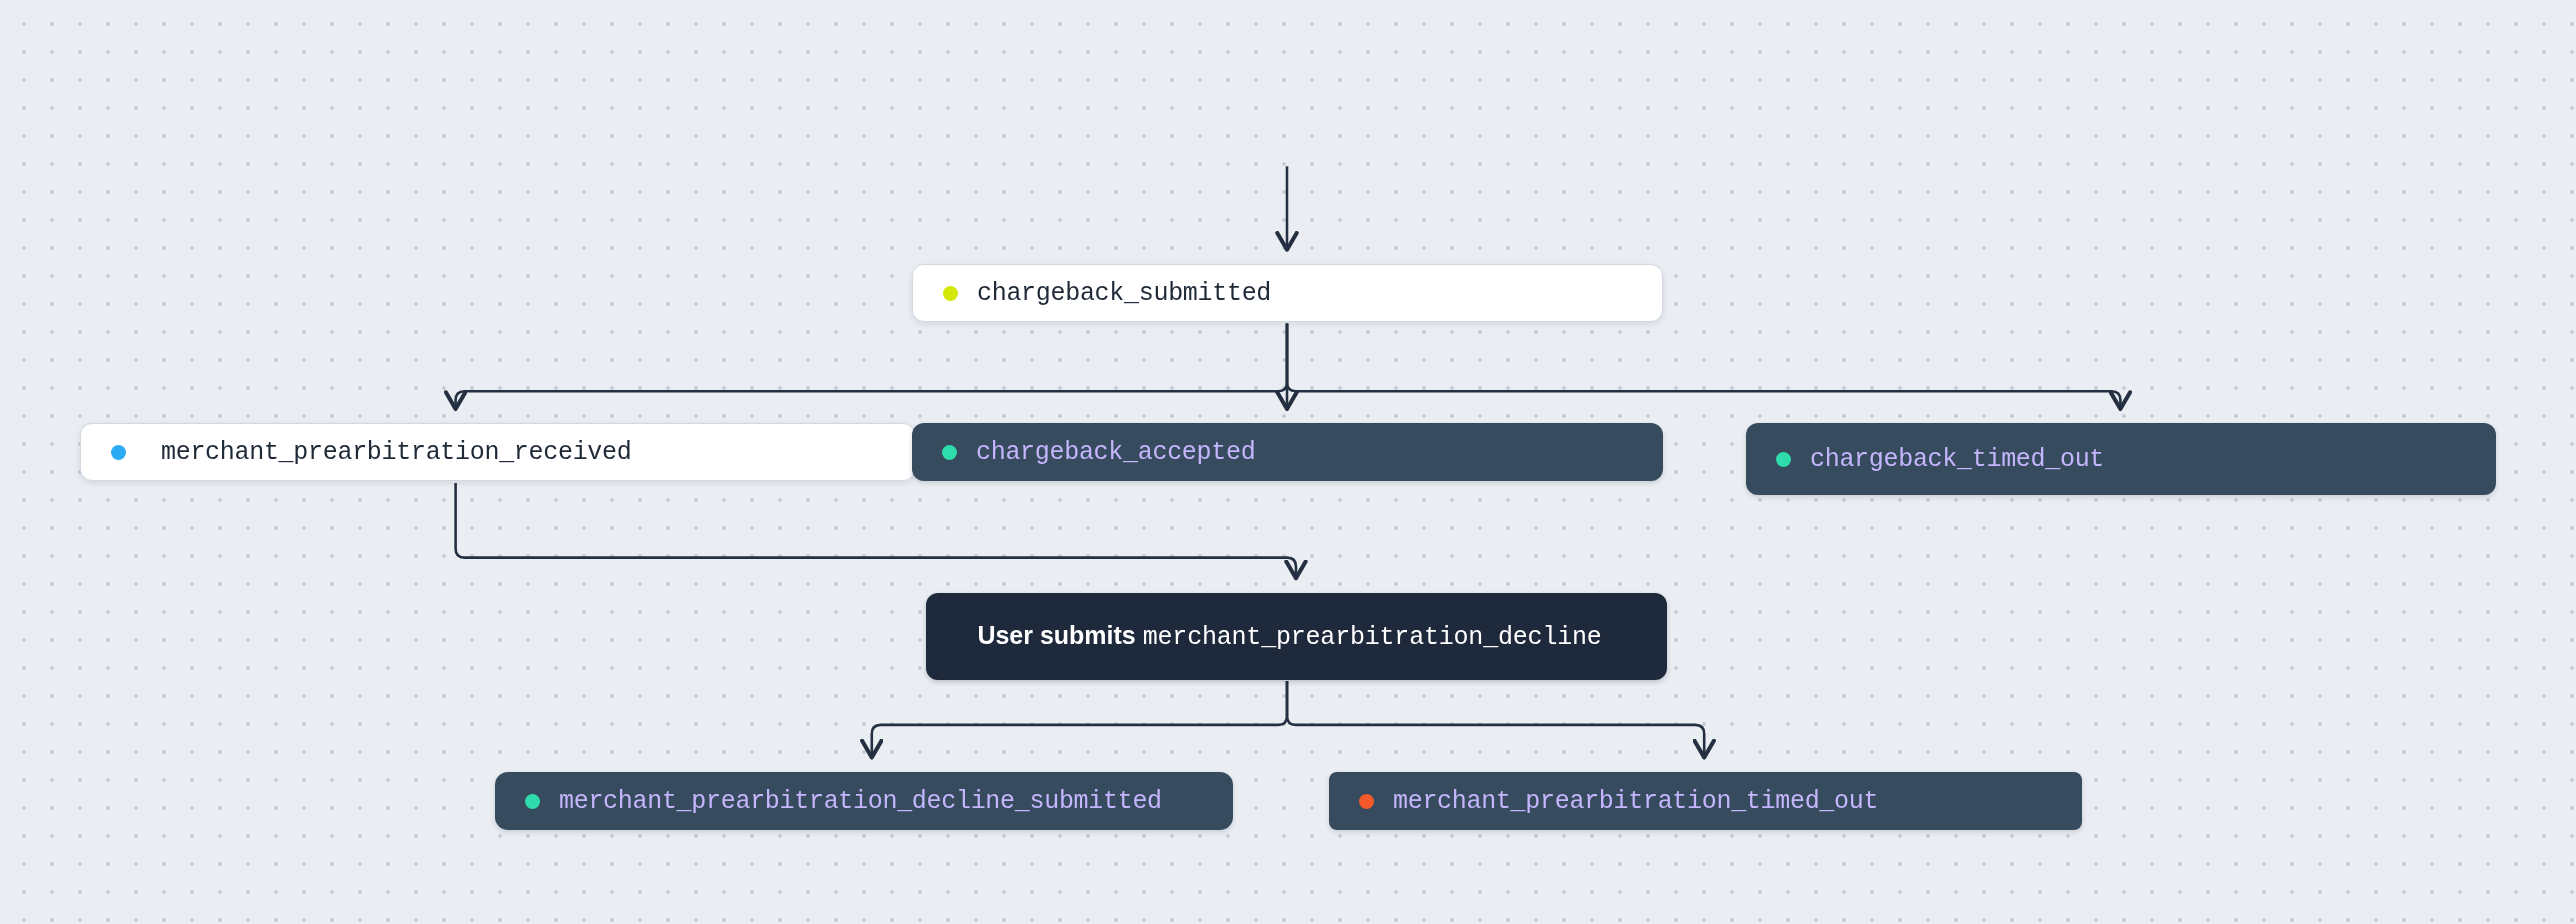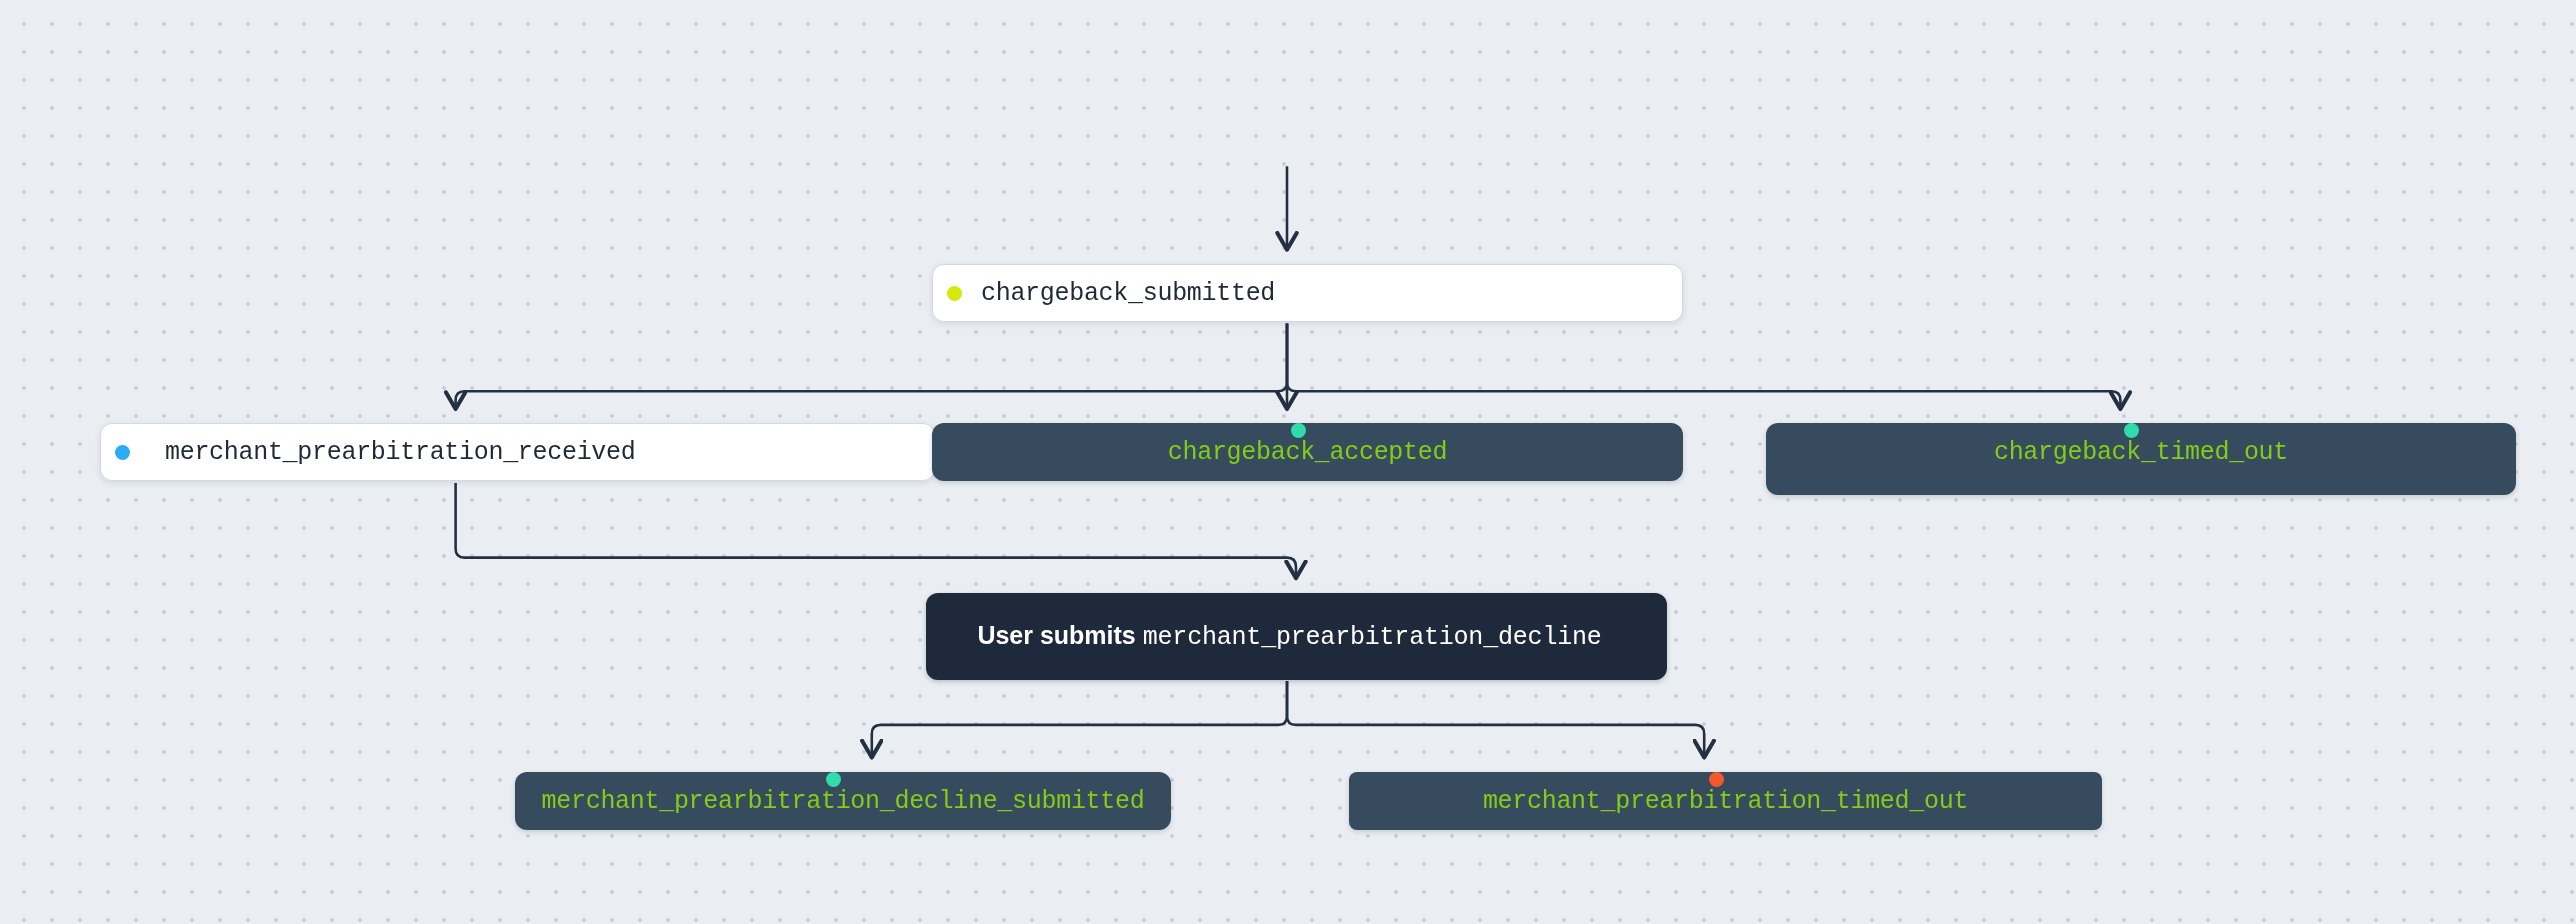--- a/index.html
+++ b/index.html
@@ -47,31 +47,29 @@
   }
   .node-action .mono {
     font-family: "Liberation Mono", "DejaVu Sans Mono", monospace;
     font-weight: 400;
     font-size: 25px;
     letter-spacing: -0.2px;
   }
 
   
   .node-state {
-    padding: 0 14px;
+    padding: 0 30px;
     font-family: "Liberation Mono", "DejaVu Sans Mono", monospace;
     font-size: 25px;
     letter-spacing: -0.3px;
     box-shadow: 0 2px 5px rgba(15,23,42,0.16);
-    margin-left: 20px;
   }
   .node-state.dark {
     background: #374b5e;
-    color: #84cc16;
-    flex-direction: column;
+    color: #c4b5fd;
   }
   .node-state.light {
     background: #ffffff;
     color: #1f2937;
     border: 1.5px solid #d3d9e2;
     box-shadow: 0 2px 6px rgba(15,23,42,0.10);
   }
   .dot {
     width: 15px;
     height: 15px;
@@ -132,21 +130,21 @@
     <span class="dot" style="background:#2fdcab"></span>
     <span class="node-label">chargeback_timed_out</span>
   </div>
 
   <div class="node node-action" style="left:926px; top:593px; width:741px; height:87px;padding-left:8px;">
     <div>
       <div><span>User submits </span><span class="mono">merchant_prearbitration_decline</span></div>
     </div>
   </div>
 
-  <div class="node node-state dark" style="left:495px; top:772px; width:656px; height:58px;">
+  <div class="node node-state dark" style="left:495px; top:772px; width:738px; height:58px;border-radius:13px;">
     <span class="dot" style="background:#2fdcab"></span>
     <span class="node-label">merchant_prearbitration_decline_submitted</span>
   </div>
 
   <div class="node node-state dark" style="left:1329px; top:772px; width:753px; height:58px;border-radius:8px;">
     <span class="dot" style="background:#f4592c"></span>
     <span class="node-label">merchant_prearbitration_timed_out</span>
   </div>
 
 </div>

